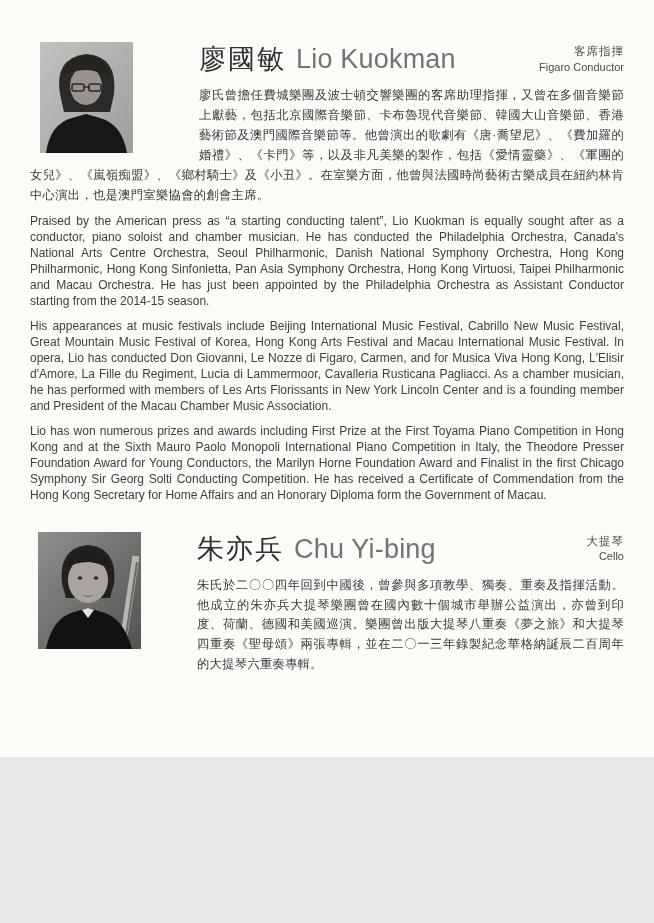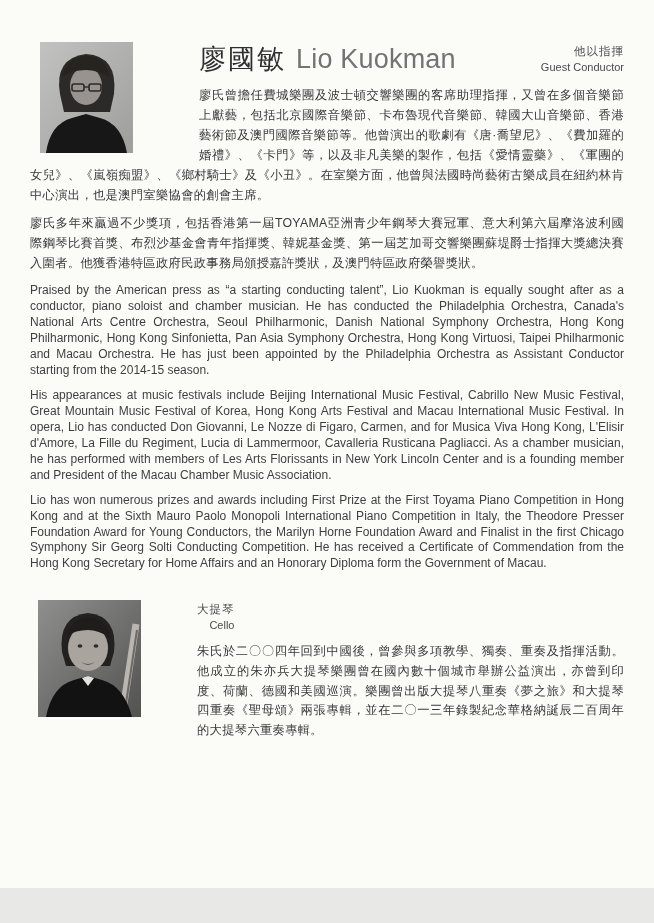--- a/index.html
+++ b/index.html
@@ -1,20 +1,20 @@
 <!DOCTYPE html>
 <html><head>
 <meta charset="utf-8">
 <style>
   * { margin: 0; padding: 0; box-sizing: border-box; }
   html, body { background: #e8e8e6; }
   body { font-family: "Liberation Sans", "DejaVu Sans", sans-serif; }
   .page {
     position: relative;
-    width: 654px; height: 888px;
+    width: 654px; height: 757px;
     margin: 0 auto;
     background: #fbfbf8;
     padding: 40px 30px 30px 30px;
     overflow: hidden;
     color: #3e3e3e;
   }
   section.bio { display: flow-root; }
   section.bio + section.bio { margin-top: 26px; }
 
   .photo {
@@ -98,27 +98,26 @@
         <path d="M6 111 Q10 82 32 76 L46 72 L60 76 Q82 82 87 111 Z" fill="#171717"></path>
       </svg>
     </div>
 
     <div class="header-row">
       <div class="names">
         <span class="name-zh">廖國敏</span>
         <span class="name-en">Lio Kuokman</span>
       </div>
       <div class="role">
-        <div class="role-zh">他以指揮</div>
-        <div class="role-en">Guest Conductor</div>
+        <div class="role-zh">客席指揮</div>
+        <div class="role-en">Figaro Conductor</div>
       </div>
     </div>
 
     <p class="zh">廖氏曾擔任費城樂團及波士頓交響樂團的客席助理指揮，又曾在多個音樂節上獻藝，包括北京國際音樂節、卡布魯現代音樂節、韓國大山音樂節、香港藝術節及澳門國際音樂節等。他曾演出的歌劇有《唐·喬望尼》、《費加羅的婚禮》、《卡門》等，以及非凡美樂的製作，包括《愛情靈藥》、《軍團的女兒》、《嵐嶺痴盟》、《鄉村騎士》及《小丑》。在室樂方面，他曾與法國時尚藝術古樂成員在紐約林肯中心演出，也是澳門室樂協會的創會主席。</p>
-    <p class="zh">廖氏多年來贏過不少獎項，包括香港第一屆TOYAMA亞洲青少年鋼琴大賽冠軍、意大利第六屆摩洛波利國際鋼琴比賽首獎、布烈沙基金會青年指揮獎、韓妮基金獎、第一屆芝加哥交響樂團蘇堤爵士指揮大獎總決賽入圍者。他獲香港特區政府民政事務局頒授嘉許獎狀，及澳門特區政府榮譽獎狀。</p>
     <p class="en">Praised by the American press as “a starting conducting talent”, Lio Kuokman is equally sought after as a conductor, piano soloist and chamber musician. He has conducted the Philadelphia Orchestra, Canada's National Arts Centre Orchestra, Seoul Philharmonic, Danish National Symphony Orchestra, Hong Kong Philharmonic, Hong Kong Sinfonietta, Pan Asia Symphony Orchestra, Hong Kong Virtuosi, Taipei Philharmonic and Macau Orchestra. He has just been appointed by the Philadelphia Orchestra as Assistant Conductor starting from the 2014-15 season.</p>
     <p class="en">His appearances at music festivals include Beijing International Music Festival, Cabrillo New Music Festival, Great Mountain Music Festival of Korea, Hong Kong Arts Festival and Macau International Music Festival. In opera, Lio has conducted Don Giovanni, Le Nozze di Figaro, Carmen, and for Musica Viva Hong Kong, L'Elisir d'Amore, La Fille du Regiment, Lucia di Lammermoor, Cavalleria Rusticana Pagliacci. As a chamber musician, he has performed with members of Les Arts Florissants in New York Lincoln Center and is a founding member and President of the Macau Chamber Music Association.</p>
     <p class="en">Lio has won numerous prizes and awards including First Prize at the First Toyama Piano Competition in Hong Kong and at the Sixth Mauro Paolo Monopoli International Piano Competition in Italy, the Theodore Presser Foundation Award for Young Conductors, the Marilyn Horne Foundation Award and Finalist in the first Chicago Symphony Sir Georg Solti Conducting Competition. He has received a Certificate of Commendation from the Hong Kong Secretary for Home Affairs and an Honorary Diploma form the Government of Macau.</p>
   </section>
 
   <section class="bio bio-2">
     <div class="photo">
       <svg width="103" height="117" viewBox="0 0 103 117">
         <defs>
           <linearGradient id="bg2" x1="0" y1="0" x2="1" y2="1">
@@ -134,20 +133,24 @@
         <path d="M28 36 Q34 18 50 18 Q68 18 73 38 Q60 30 50 30 Q38 30 28 36 Z" fill="#1f1d1b"></path>
         <ellipse cx="42" cy="46" rx="2.4" ry="1.8" fill="#2e2c2a"></ellipse>
         <ellipse cx="58" cy="46" rx="2.4" ry="1.8" fill="#2e2c2a"></ellipse>
         <path d="M43 62 Q50 66 57 62 Q50 68 43 62 Z" fill="#57524e"></path>
         <path d="M8 117 Q14 86 36 80 L50 76 L64 80 Q86 86 94 117 Z" fill="#121212"></path>
         <path d="M44 78 L50 86 L56 78 L50 76 Z" fill="#e4e2df"></path>
       </svg>
     </div>
 
     <div class="header-row">
+      <div class="names">
+        <span class="name-zh">朱亦兵</span>
+        <span class="name-en">Chu Yi-bing</span>
+      </div>
       <div class="role">
         <div class="role-zh">大提琴</div>
         <div class="role-en">Cello</div>
       </div>
     </div>
 
     <p class="zh">朱氏於二〇〇四年回到中國後，曾參與多項教學、獨奏、重奏及指揮活動。他成立的朱亦兵大提琴樂團曾在國內數十個城市舉辦公益演出，亦曾到印度、荷蘭、德國和美國巡演。樂團曾出版大提琴八重奏《夢之旅》和大提琴四重奏《聖母頌》兩張專輯，並在二〇一三年錄製紀念華格納誕辰二百周年的大提琴六重奏專輯。</p>
 
   </section>
 

